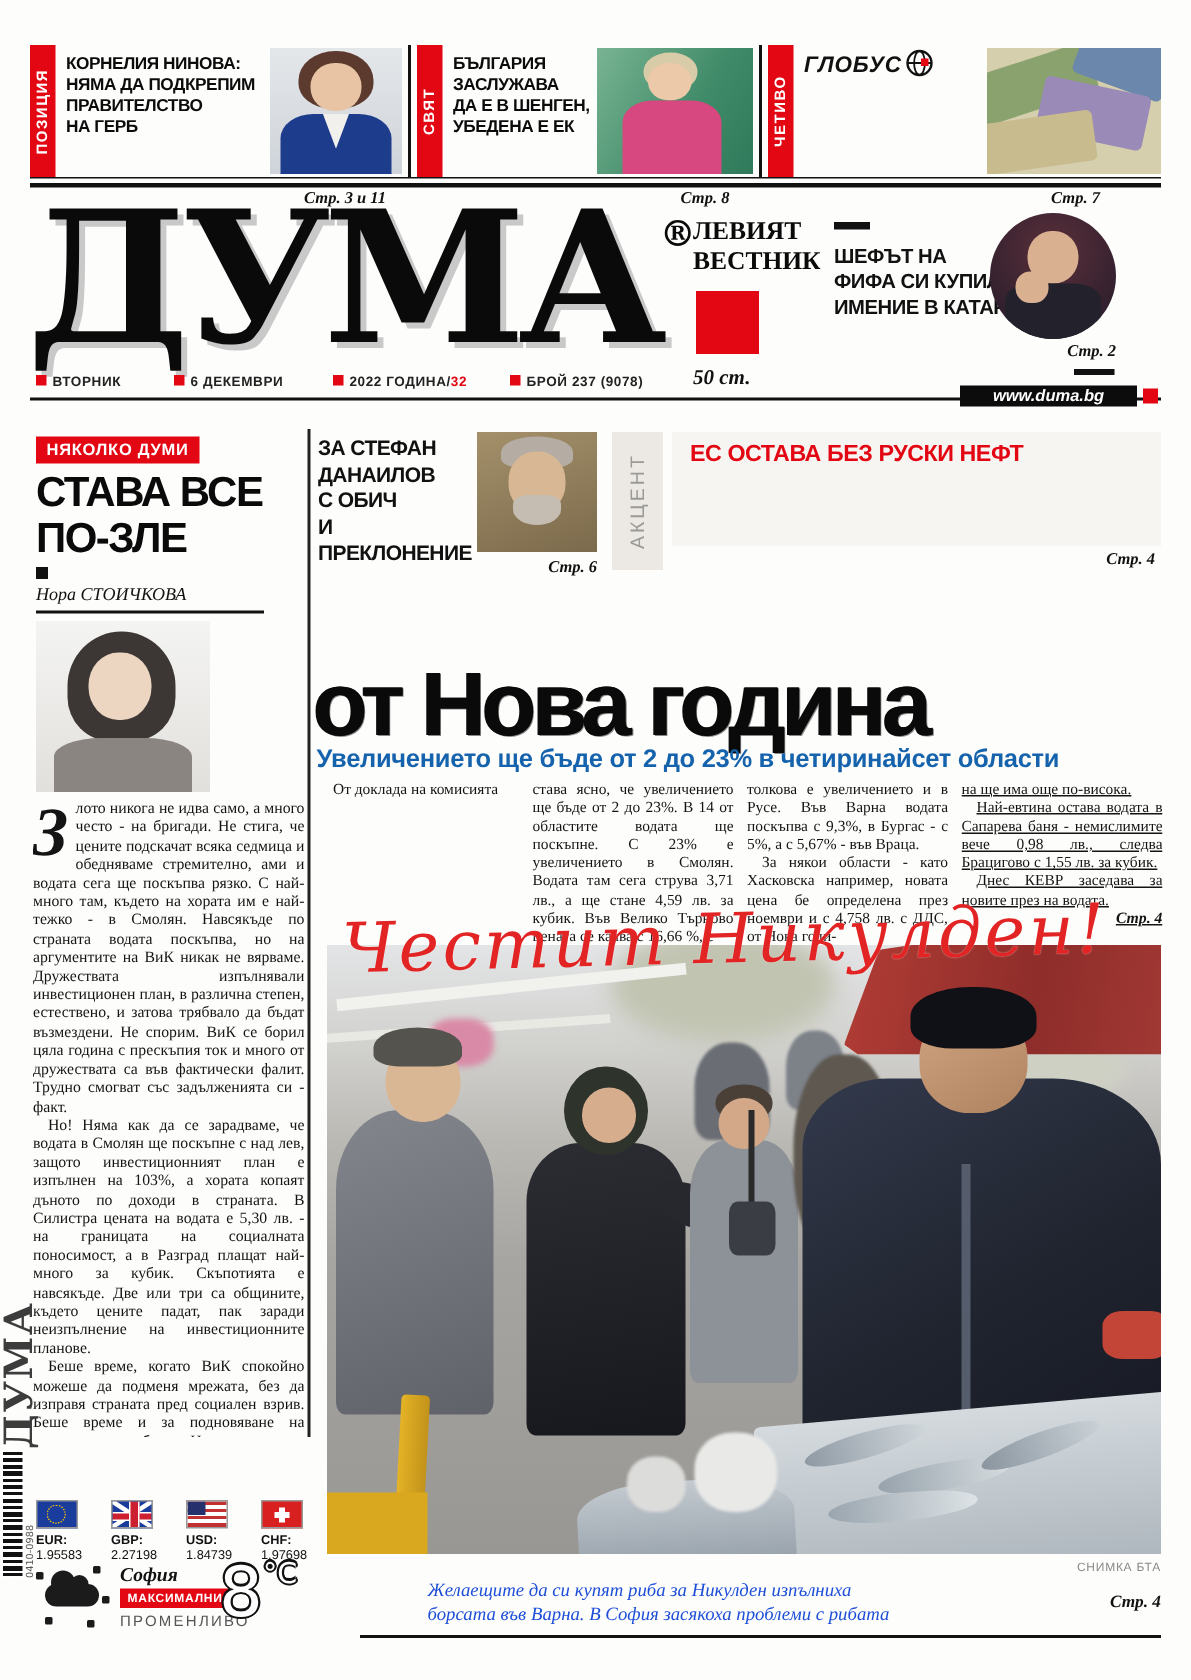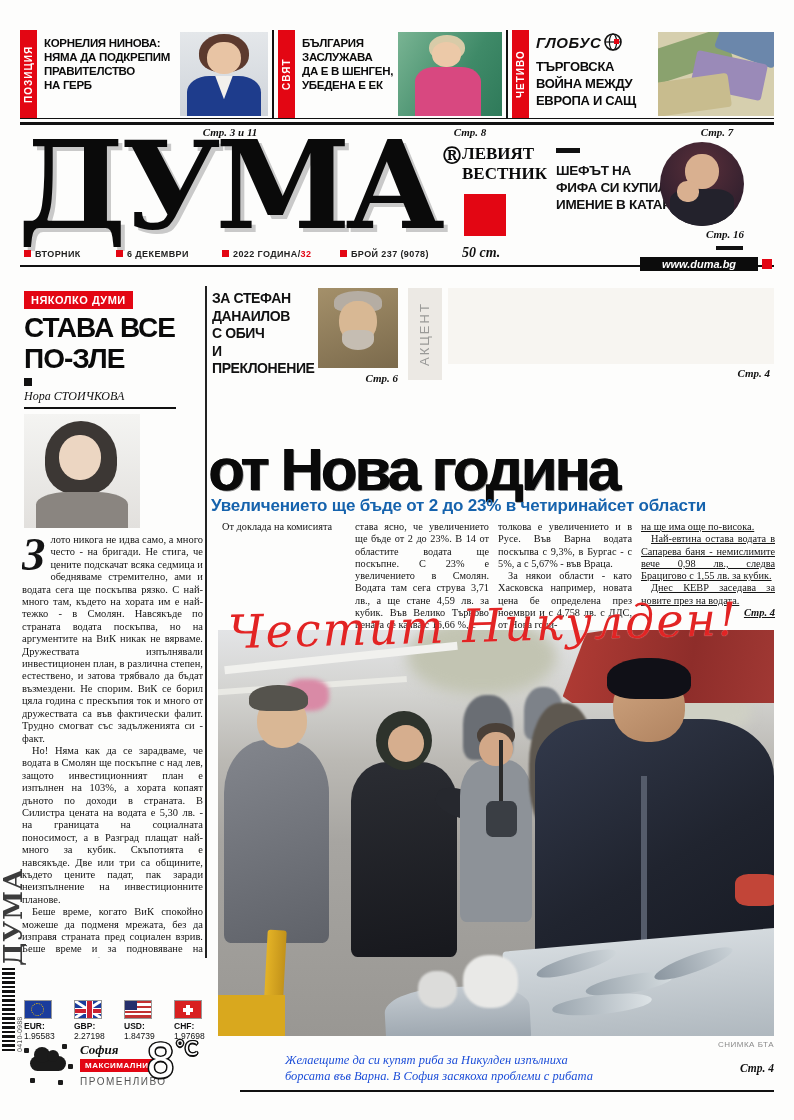--- a/index.html
+++ b/index.html
@@ -252,25 +252,20 @@
 
   <div class="ptag" style="left:512px;top:30px;">ЧЕТИВО</div>
   <div class="globus" style="position:absolute;left:536px;top:32px;">
     <span>ГЛОБУС</span><span class="globe-ic"><svg width="20" height="20" viewBox="0 0 20 20">
           <circle cx="10" cy="10" r="8" fill="none" stroke="#111" stroke-width="1.6"></circle>
           <ellipse cx="10" cy="10" rx="3.6" ry="8" fill="none" stroke="#111" stroke-width="1.2"></ellipse>
           <line x1="2" y1="10" x2="18" y2="10" stroke="#111" stroke-width="1.2"></line>
           <rect x="11" y="7" width="5" height="5" fill="#e30613"></rect>
         </svg></span>
   </div>
-  <div class="phead" style="left:536px;top:58px;width:112px;font-size:13px;line-height:17px;">
-    <span>ТЪРГОВСКА</span><br>
-    <span>ВОЙНА МЕЖДУ</span><br>
-    <span>ЕВРОПА И САЩ</span>
-  </div>
   <div class="pphoto ill" style="left:658px;width:116px;">
     <div class="mon-bg"></div>
     <div class="mon-b1"></div>
     <div class="mon-b4"></div>
     <div class="mon-b2"></div>
     <div class="mon-b3"></div>
   </div>
 
   <div class="druler"></div>
   <div class="pref" style="left:150px;top:126px;width:160px;">Стр. 3 и 11</div>
@@ -288,21 +283,21 @@
   <div class="fifa-head">
     <span>ШЕФЪТ НА</span><br>
     <span>ФИФА СИ КУПИЛ</span><br>
     <span>ИМЕНИЕ В КАТАР</span>
   </div>
   <div class="fifa-photo ill">
     <div class="fif-head"></div>
     <div class="fif-suit"></div>
     <div class="fif-hands"></div>
   </div>
-  <div class="fifa-page">Стр. 16</div>
+  <div class="fifa-page">Стр. 2</div>
   <div class="fifa-dash2"></div>
 
   <div class="dl-item" style="left:24px;"><span class="sq"></span><span>ВТОРНИК</span></div>
   <div class="dl-item" style="left:116px;"><span class="sq"></span><span>6 ДЕКЕМВРИ</span></div>
   <div class="dl-item" style="left:222px;"><span class="sq"></span><span>2022 ГОДИНА/</span><span class="dl-red">32</span></div>
   <div class="dl-item" style="left:340px;"><span class="sq"></span><span>БРОЙ 237 (9078)</span></div>
   <div class="price-it">50 ст.</div>
   <div class="dl-rule"></div>
   <div class="www-bar">www.duma.bg</div>
   <div class="www-sq"></div>
@@ -382,20 +377,21 @@
   <div class="dan-photo ill">
     <div class="dan-bg"></div>
     <div class="dan-hair"></div>
     <div class="dan-face"></div>
     <div class="dan-beard"></div>
   </div>
   <div class="dan-page">Стр. 6</div>
 
   <div class="akc-tag">АКЦЕНТ</div>
   <div class="akc-panel"></div>
+  <div class="akc-head">ЕС ОСТАВА БЕЗ РУСКИ НЕФТ</div>
   <div class="akc-page">Стр. 4</div>
 
   <div class="mh mh2">от Нова година</div>
   <div class="subhead">Увеличението ще бъде от 2 до 23% в четиринайсет области</div>
 
   <div class="mcol" style="left:212px;">
     <p>От доклада на комисията</p>
   </div>
   <div class="mcol" style="left:355px;">
     <p class="cont">става ясно, че увеличението ще бъде от 2 до 23%. В 14 от областите водата ще поскъпне. С 23% е увеличението в Смолян. Водата там сега струва 3,71 лв., а ще стане 4,59 лв. за кубик. Във Велико Търново цената се качва с 16,66 %, с</p>

